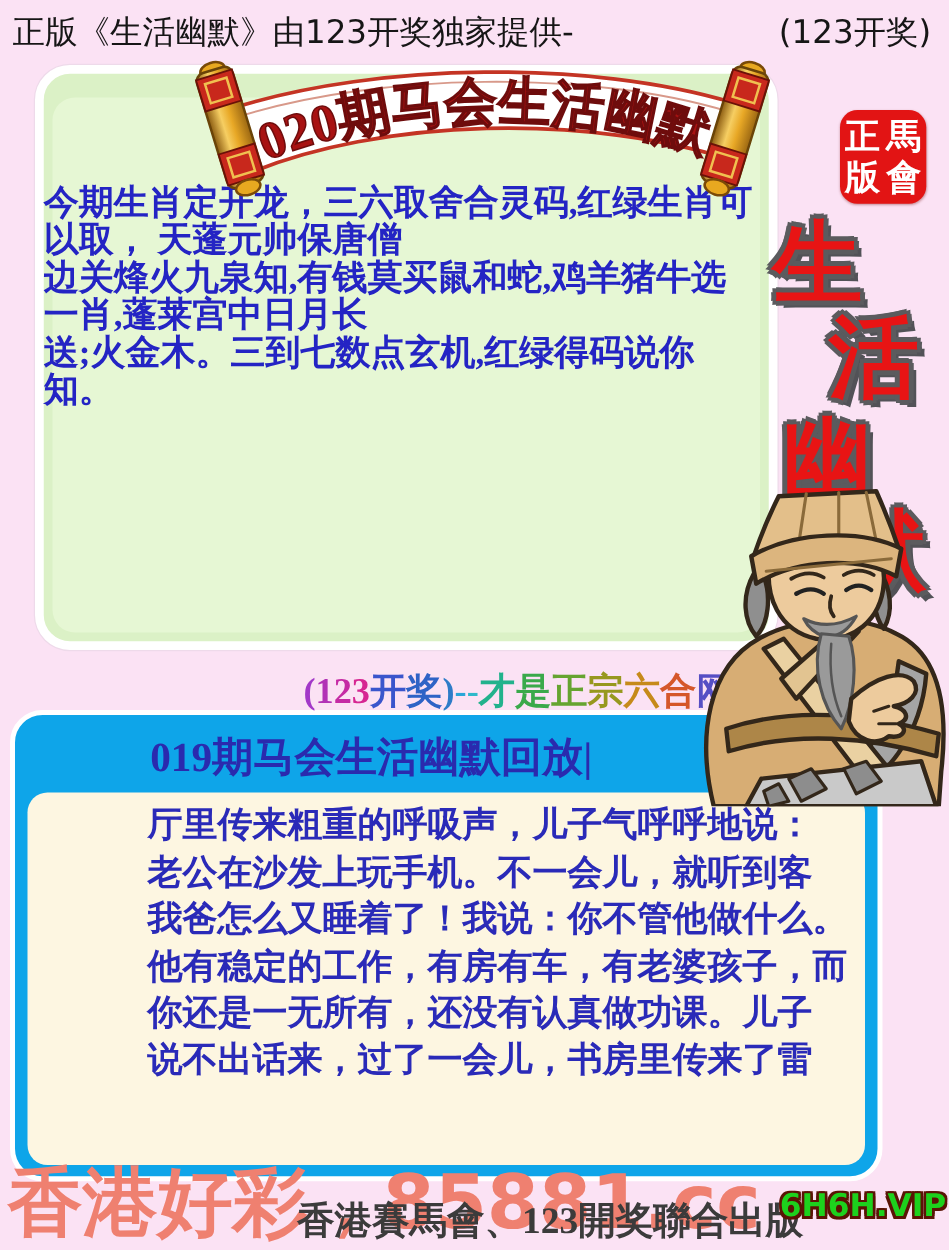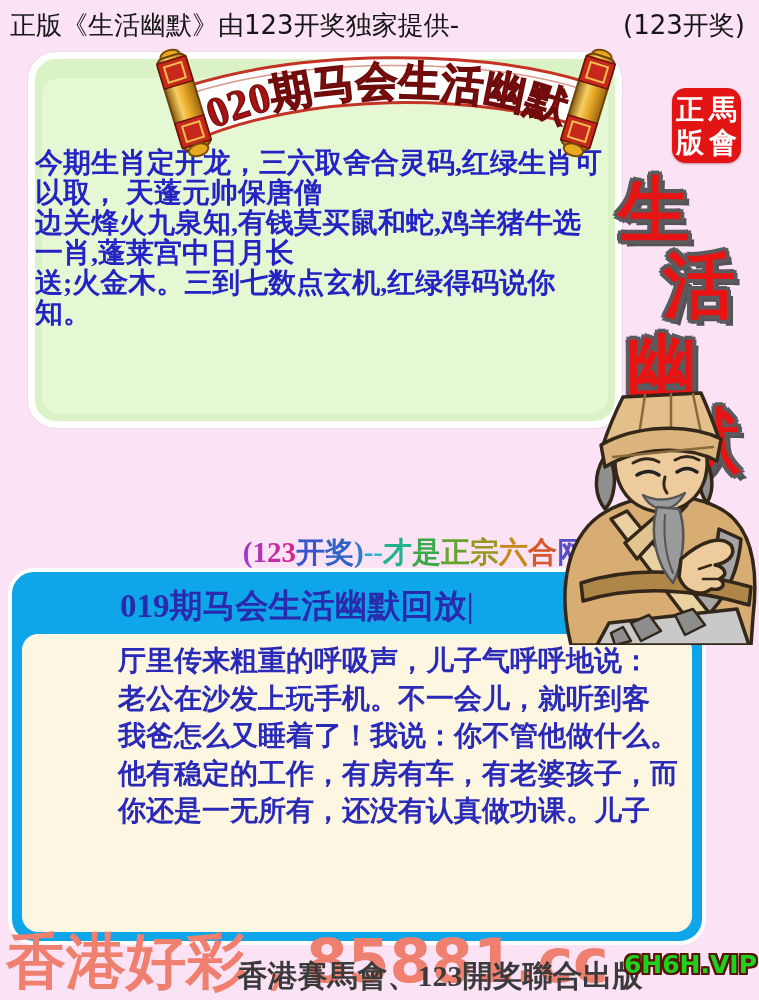--- a/index.html
+++ b/index.html
@@ -11,21 +11,21 @@
   
   .topbar-left{
     position:absolute;left:10px;top:8px;font-size:26px;color:#161616;
     font-weight:400;letter-spacing:0px;text-align:right;
   }
   .topbar-right{
     position:absolute;right:14px;top:8px;font-size:26px;color:#161616;font-weight:500;
   }
   
   .box1{
-    position:absolute;left:28px;top:52px;width:594px;height:376px;
+    position:absolute;left:28px;top:52px;width:594px;height:468px;
     background:#dbf1c6;border:7px solid #ffffff;border-radius:28px;
     box-sizing:border-box;box-shadow:0 0 0 1px #eedaea;
   }
   .box1-inner{
     position:absolute;left:7px;top:19px;right:7px;bottom:7px;
     background:#e6f7d4;border-radius:18px;
   }
   .box1-text{
     position:absolute;left:0px;top:89px;width:582px;
     font-family:"Liberation Serif","DejaVu Serif",serif;
@@ -183,20 +183,21 @@
 
 <div class="box2">
   <div class="box2-inner"></div>
   <div class="box2-title">019期马会生活幽默回放|</div>
   <div class="box2-text">
     <div>厅里传来粗重的呼吸声，儿子气呼呼地说：</div>
     <div>老公在沙发上玩手机。不一会儿，就听到客</div>
     <div>我爸怎么又睡着了！我说：你不管他做什么。</div>
     <div>他有稳定的工作，有房有车，有老婆孩子，而</div>
     <div>你还是一无所有，还没有认真做功课。儿子</div>
+    <div>说不出话来，过了一会儿，书房里传来了雷</div>
   </div>
 </div>
 
 <svg class="scholar-svg" width="206" height="262" viewBox="0 0 206 262">
   <g stroke="#33271a" stroke-width="3.5" stroke-linejoin="round" stroke-linecap="round">
 
     <path d="M18 262 C 4 205 14 150 54 128 C 86 110 134 108 164 124 C 198 140 206 182 200 234 L 198 262 Z" fill="#d7ad74"></path>
 
     <path d="M166 146 L 188 156 C 184 208 154 240 122 258 L 94 258 C 140 230 160 198 166 146 Z" fill="#a5a5a5"></path>
 

